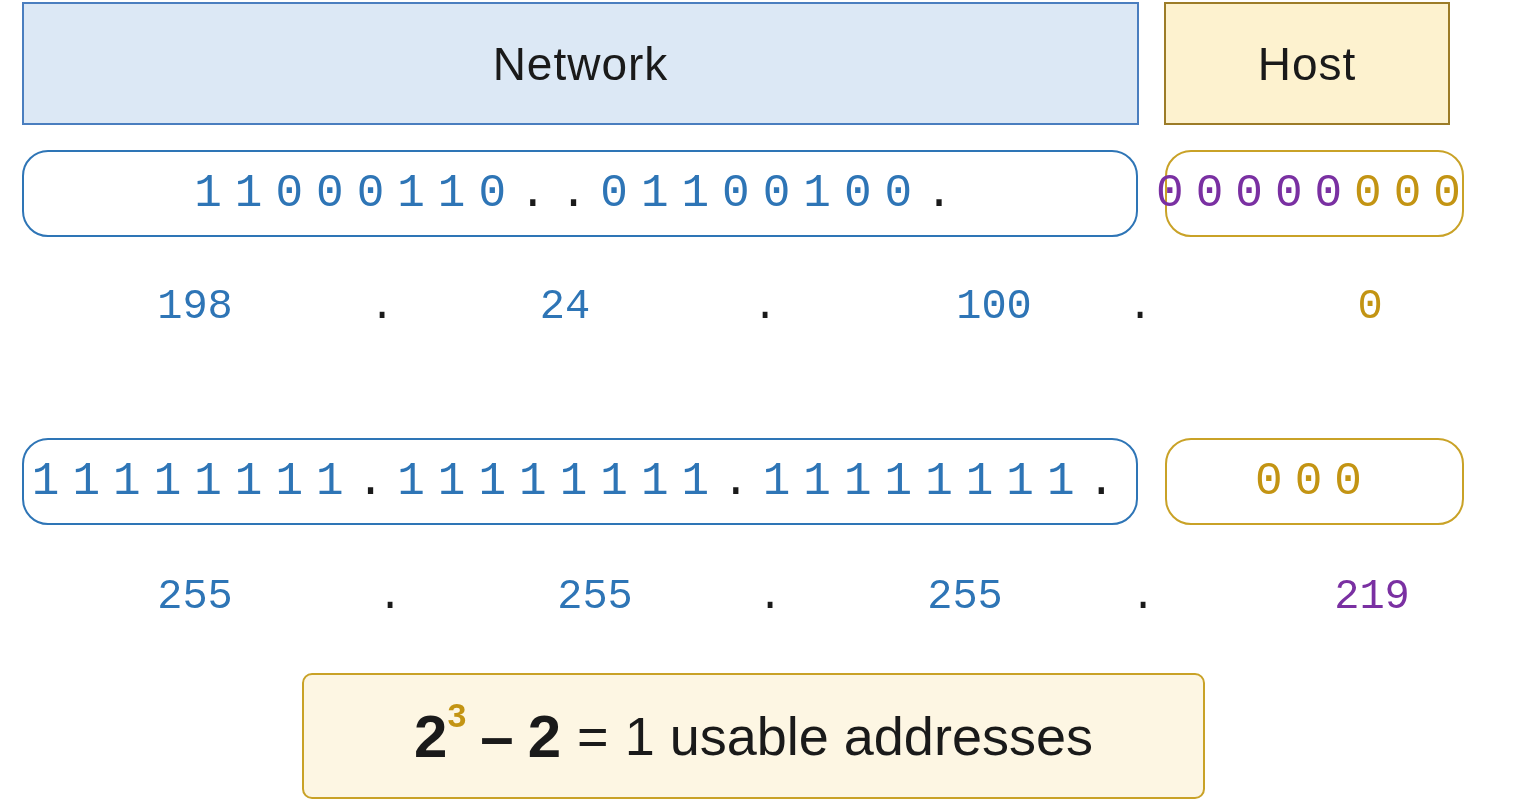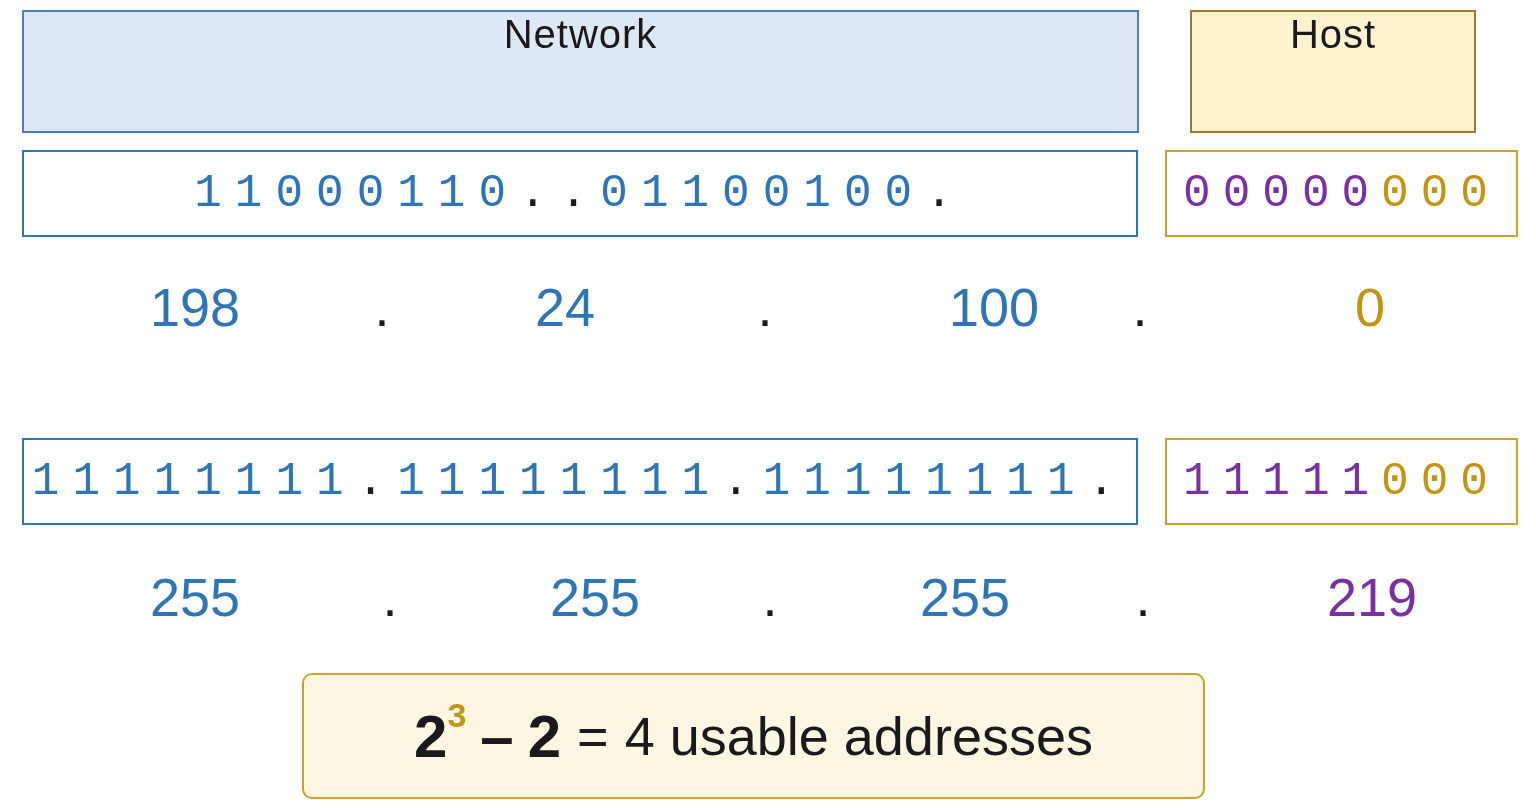--- a/index.html
+++ b/index.html
@@ -16,44 +16,44 @@
     --formula-fill:#FDF6E3;
     --formula-border:#C9A227;
   }
   html,body{margin:0;padding:0;background:#ffffff;}
   .canvas{
     position:relative;width:1536px;height:808px;background:#ffffff;
     font-family:"Liberation Sans",sans-serif;overflow:hidden;
   }
   
   .hdr{
-    position:absolute;top:10px;height:123px;box-sizing:border-box;
-    display:flex;justify-content:center;
-    font-size:40px;color:var(--text-black);letter-spacing:1px;
+    position:absolute;top:2px;height:123px;box-sizing:border-box;
+    display:flex;align-items:center;justify-content:center;
+    font-size:46px;color:var(--text-black);letter-spacing:1px;
   }
   .network-hdr{left:22px;width:1117px;background:var(--network-header-fill);border:2.5px solid var(--network-header-border);}
-  .host-hdr{left:1164px;width:286px;background:var(--host-header-fill);border:2.5px solid var(--host-header-border);margin-left:26px;}
+  .host-hdr{left:1164px;width:286px;background:var(--host-header-fill);border:2.5px solid var(--host-header-border);}
   
   .binbox{
     position:absolute;height:87px;box-sizing:border-box;background:#ffffff;
     display:flex;align-items:center;justify-content:center;white-space:nowrap;
-    font-family:"Liberation Mono",monospace;font-size:46px;
+    font-family:"Liberation Mono",monospace;font-size:46px;border-radius:26px;
   }
   .net-binbox{left:22px;width:1116px;border:2px solid var(--binary-network-border);}
-  .host-binbox{left:1165px;width:353px;border:2px solid var(--binary-host-border);}
+  .host-binbox{left:1165px;width:299px;border:2px solid var(--binary-host-border);}
   .row-top{top:150px;}
   .row-bot{top:438px;}
   .bits{letter-spacing:13px;}
   .host-binbox .bits{letter-spacing:12px;}
   .blue{color:var(--network-blue);}
   .purple{color:var(--bit-purple);}
   .gold{color:var(--bit-gold);}
   .bdot{color:var(--text-black);letter-spacing:13px;}
   
-  .decrow{position:absolute;left:0;width:1415px;height:62px;font-family:Liberation Sans, sans-serif;font-size:54px;}
+  .decrow{position:absolute;left:0;width:1415px;height:62px;font-family:Liberation Mono, monospace;font-size:42px;}
   .ip-dec{top:276px;}
   .mask-dec{top:566px;}
   .dtok{position:absolute;transform:translateX(-50%);line-height:62px;}
   .dot{color:var(--text-black);}
   .ipd1{left:195px;} .ipd2{left:382px;} .ipd3{left:565px;} .ipd4{left:765px;}
   .ipd5{left:994px;} .ipd6{left:1140px;} .ipd7{left:1370px;}
   .mkd1{left:195px;} .mkd2{left:390px;} .mkd3{left:595px;} .mkd4{left:770px;}
   .mkd5{left:965px;} .mkd6{left:1143px;} .mkd7{left:1372px;}
   
   .formula-box{
@@ -104,36 +104,35 @@
 
   <div class="binbox net-binbox row-bot">
     <span class="bits blue">11111111</span>
       <span class="bdot">.</span>
       <span class="bits blue">11111111</span>
       <span class="bdot">.</span>
       <span class="bits blue">11111111</span>
       <span class="bdot">.</span>
   </div>
   <div class="binbox host-binbox row-bot">
-    <span class="bits purple">11111</span>
       <span class="bits gold">000</span>
   </div>
 
   <div class="decrow mask-dec">
     <span class="dtok blue mkd1">255</span>
     <span class="dtok dot mkd2">.</span>
     <span class="dtok blue mkd3">255</span>
     <span class="dtok dot mkd4">.</span>
     <span class="dtok blue mkd5">255</span>
     <span class="dtok dot mkd6">.</span>
     <span class="dtok purple mkd7">219</span>
   </div>
 
   <div class="formula-box">
     <span class="f-bold">2</span>
       <sup class="f-sup">3</sup>
       <span class="f-bold f-op">–</span>
       <span class="f-bold">2</span>
       <span class="f-reg f-eq">=</span>
-      <span class="f-reg">4 usable addresses</span>
+      <span class="f-reg">1 usable addresses</span>
   </div>
 
 </div>
 
 </body></html>

